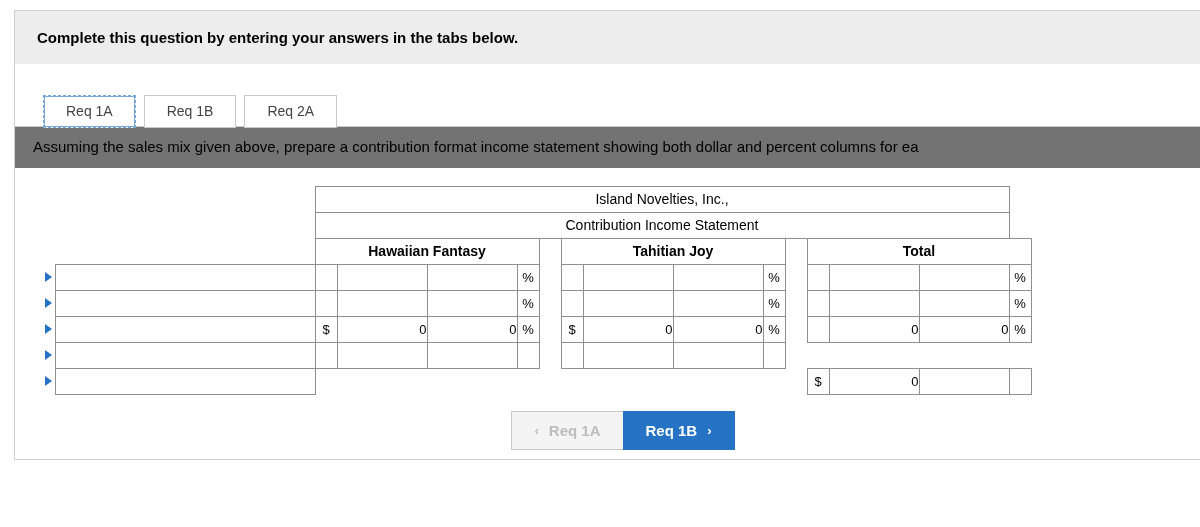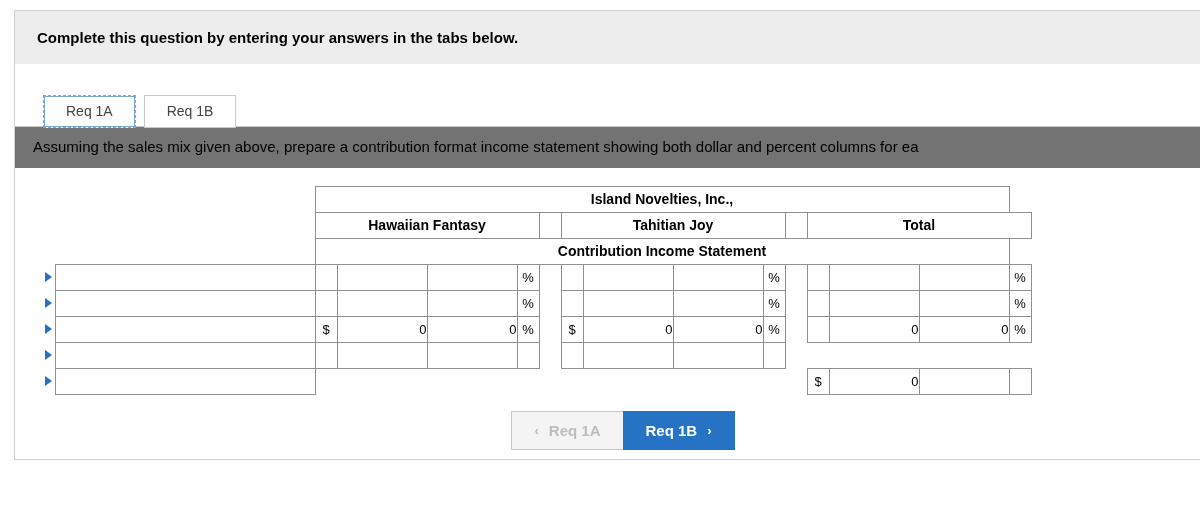--- a/index.html
+++ b/index.html
@@ -64,21 +64,21 @@
   table.sheet {
     border-collapse: collapse;
     table-layout: fixed;
   }
   table.sheet td, table.sheet th {
     border: 1px solid #8f8f8f;
     padding: 0;
     height: 26px;
     vertical-align: middle;
   }
-  .hdr-strong { font-weight: bold; text-align: center; }
+  .hdr-strong { font-weight: normal; text-align: center; }
   .hdr-sub    { font-weight: bold; text-align: center; }
   .row-handle {
     width: 12px;
     min-width: 12px;
     border: none !important;
     padding: 0;
     position: relative;
   }
   .row-handle .tri {
     width: 0; height: 0;
@@ -127,50 +127,51 @@
 
 <div class="outer">
 
   <div class="instr-bar">
     <span>Complete this question by entering your answers in the tabs below.</span>
   </div>
 
   <div class="tabs-row">
     <div class="tab active"><span>Req 1A</span></div>
     <div class="tab"><span>Req 1B</span></div>
+    <div class="tab"><span>Req 2A</span></div>
   </div>
 
   <div class="question-text">
     <span>Assuming the sales mix given above, prepare a contribution format income statement showing both dollar and percent columns for ea</span><br>
   </div>
 
   <div class="spreadsheet-wrap">
     <table class="sheet">
 
       <tbody>
           <tr>
         <td class="row-handle noborder"></td>
         <td class="label-col noborder"></td>
         <td colspan="13" class="hdr-strong"><span>Island Novelties, Inc.,</span></td>
       </tr>
 
       <tr>
         <td class="row-handle noborder"></td>
         <td class="label-col noborder"></td>
-        <td colspan="4" class="hdr-sub"><span>Hawaiian Fantasy</span></td>
-        <td class="gap noborder"></td>
-        <td colspan="4" class="hdr-sub"><span>Tahitian Joy</span></td>
-        <td class="gap noborder"></td>
-        <td colspan="4" class="hdr-sub"><span>Total</span></td>
+        <td colspan="13" class="hdr-strong"><span>Contribution Income Statement</span></td>
       </tr>
 
       <tr>
         <td class="row-handle noborder"></td>
         <td class="label-col noborder"></td>
-        <td colspan="13" class="hdr-strong"><span>Contribution Income Statement</span></td>
+        <td colspan="4" class="hdr-sub"><span>Hawaiian Fantasy</span></td>
+        <td class="gap noborder"></td>
+        <td colspan="4" class="hdr-sub"><span>Tahitian Joy</span></td>
+        <td class="gap noborder"></td>
+        <td colspan="4" class="hdr-sub"><span>Total</span></td>
       </tr>
 
 
       <tr>
         <td class="row-handle">
               <div class="tri"></div>
             </td>
         <td class="label-col"></td>
 
         <td class="narrow sym"></td>

